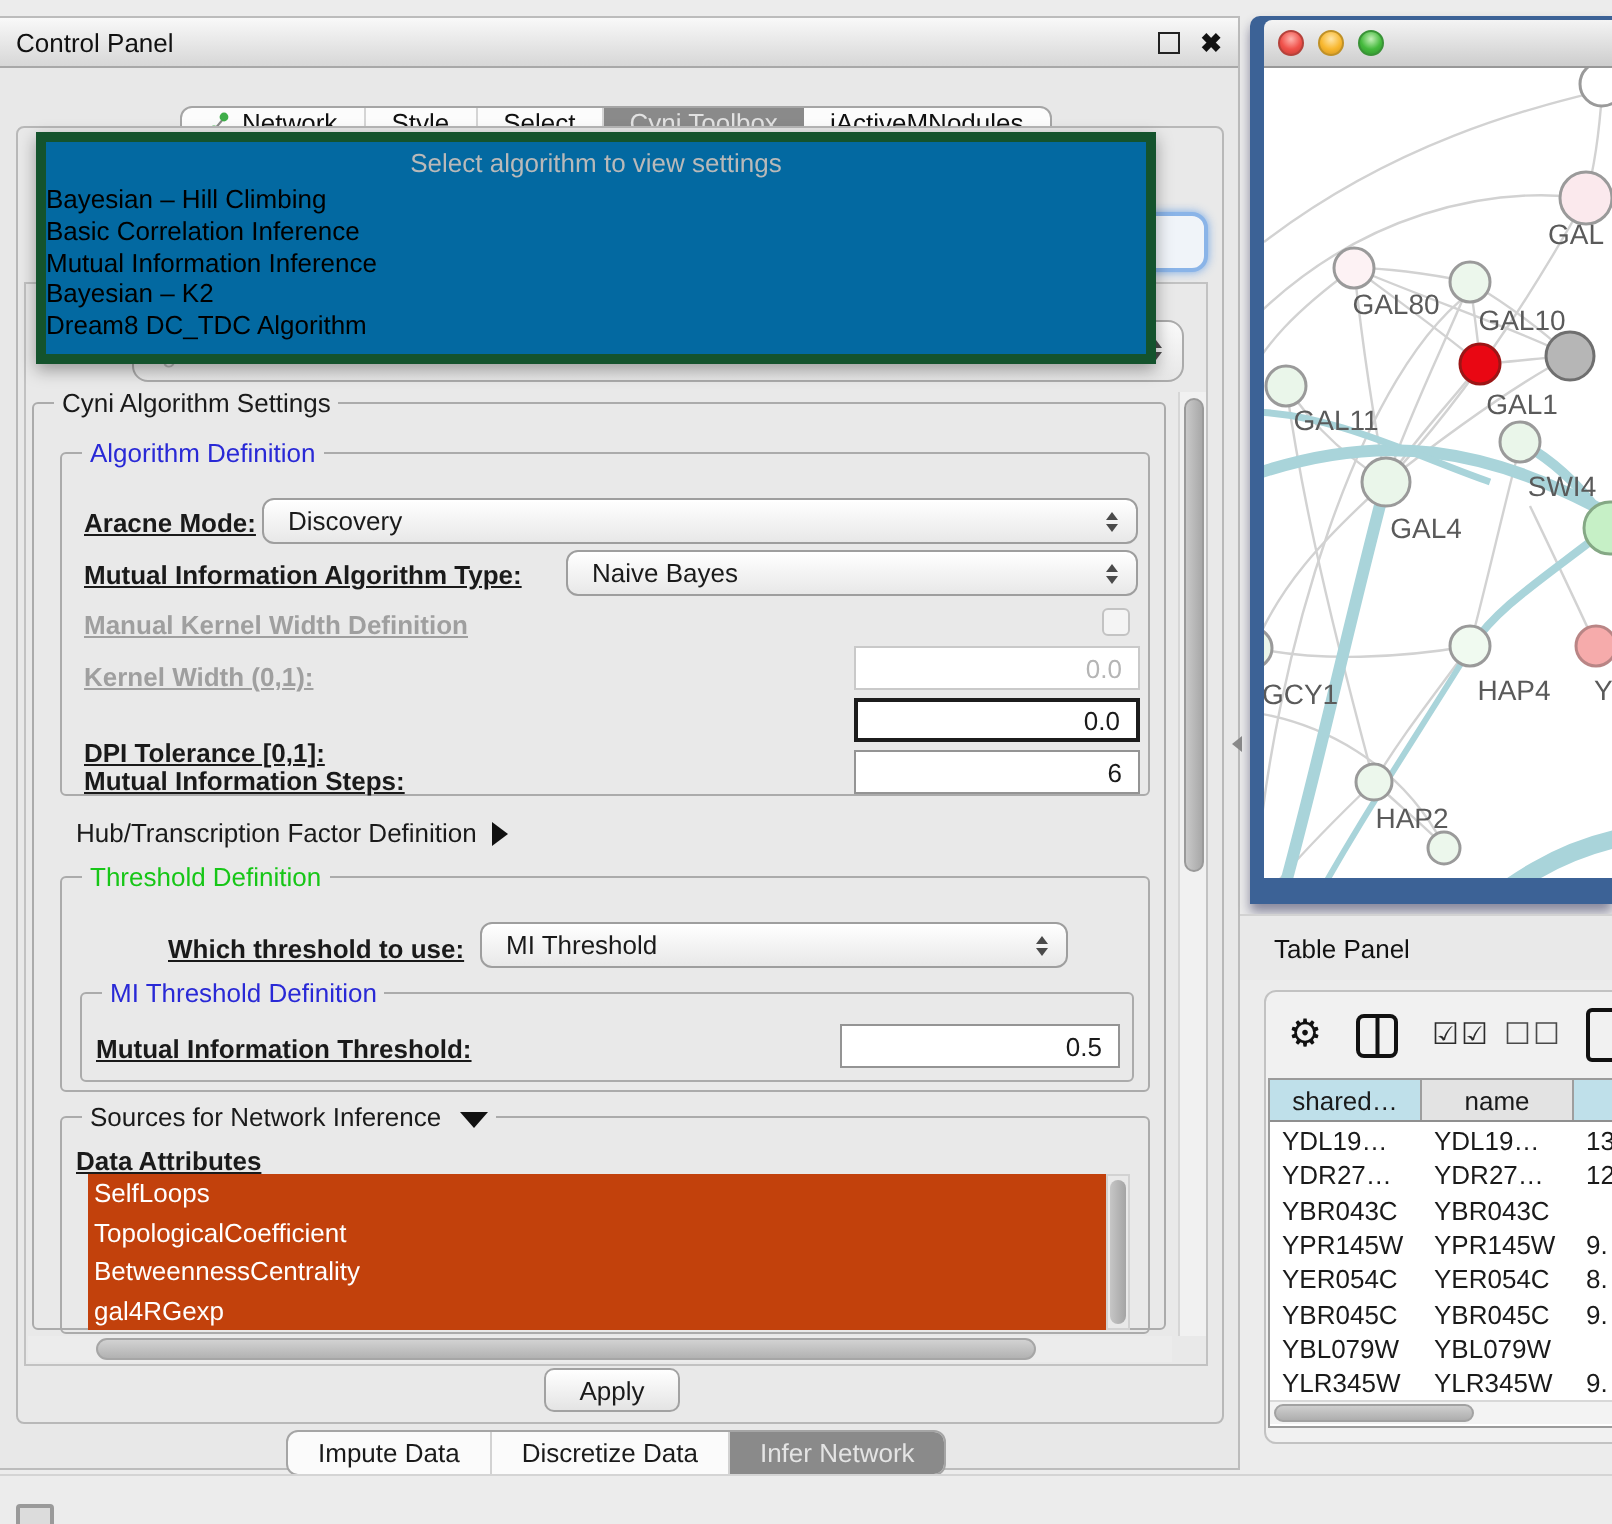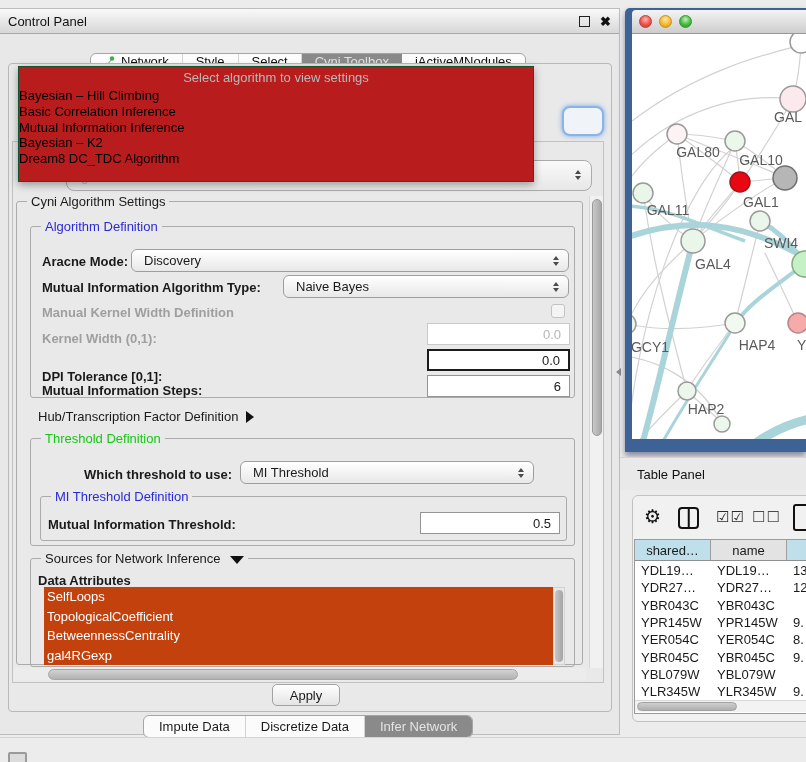--- a/index.html
+++ b/index.html
@@ -40,22 +40,22 @@
     border:2px solid #8ab4e8; border-radius:8px; background:#f0f4f9;
     box-shadow:0 0 5px rgba(96,156,230,.85); z-index:5; }
   .combo-sliver-bottom { left:66px; top:151px; width:526px; height:31px;
     border:1px solid #ababab; border-radius:8px;
     background:linear-gradient(#fafafa,#e7e7e7); z-index:5;
     overflow:hidden; }
   .combo-sliver-bottom .ghost-text { position:absolute; left:14px; top:8px;
     color:#b9b9b9; font-size:13px; }
 
   
-  .algo-popup { left:18px; top:57px; width:516px; height:116px; background:#b91c1c;
-    border:1px solid #14532d; box-shadow:0 3px 8px rgba(0,0,0,.35); z-index:50; }
+  .algo-popup { left:18px; top:57px; width:560px; height:116px; background:#0369a1;
+    border:5px solid #14532d; box-shadow:0 3px 8px rgba(0,0,0,.35); z-index:50; }
   .algo-placeholder { height:21px; display:flex; align-items:center; justify-content:center;
     color:#b9b9b9; font-size:13px; }
   .algo-item { height:15.7px; display:flex; align-items:center; 
     font-size:13px; color:#000; white-space:nowrap; }
   .algo-item.selected { font-weight:bold; }
 
   
   .scrollpane { left:12px; top:132px; width:592px; height:542px;
     border:1px solid #c2c2c2; background:#e9e9e9; }
   .vscroll { left:589px; top:187px; width:14px; height:472px;
@@ -66,21 +66,21 @@
   .hscroll-thumb { left:34px; top:1px; width:470px; height:11px; border-radius:6px;
     background:linear-gradient(#d2d2d2,#b2b2b2); border:1px solid #a6a6a6; }
 
   
   .group { position:absolute; border:1px solid #ababab; border-radius:3px; }
   .group-label { position:absolute; top:-8px; left:10px; background:#e9e9e9;
     padding:0 4px; font-size:13px; white-space:nowrap; }
   .lbl-blue { color:#2929d6; }
   .lbl-green { color:#17c617; }
 
-  .form-label { position:absolute; font-weight:bold; font-size:13px; white-space:nowrap; }
+  .form-label { position:absolute; font-weight:bold; font-size:13px; white-space:nowrap;text-decoration:underline; }
   .form-label.dis { color:#9f9f9f; }
 
   
   .combo { position:absolute; height:23px; border:1px solid #9e9e9e; border-radius:6px;
     background:linear-gradient(#ffffff,#e8e8e8); display:flex; align-items:center;
     padding:0 24px 0 12px; font-size:13px; box-shadow:inset 0 1px 0 #fff; }
   .combo .arrows { position:absolute; right:9px; top:50%; transform:translateY(-50%);
     display:flex; flex-direction:column; gap:2px; }
   .tri-up { width:0; height:0; border-left:3.5px solid transparent;
     border-right:3.5px solid transparent; border-bottom:4.5px solid #4a4a4a; }

